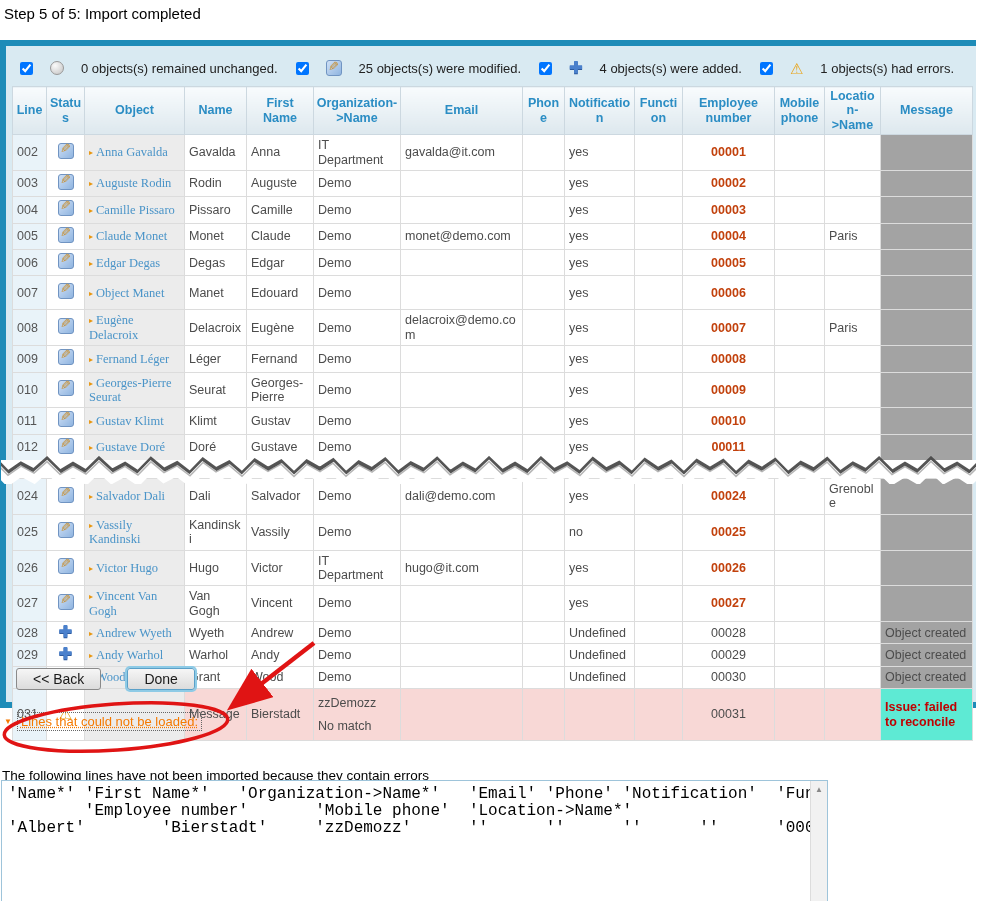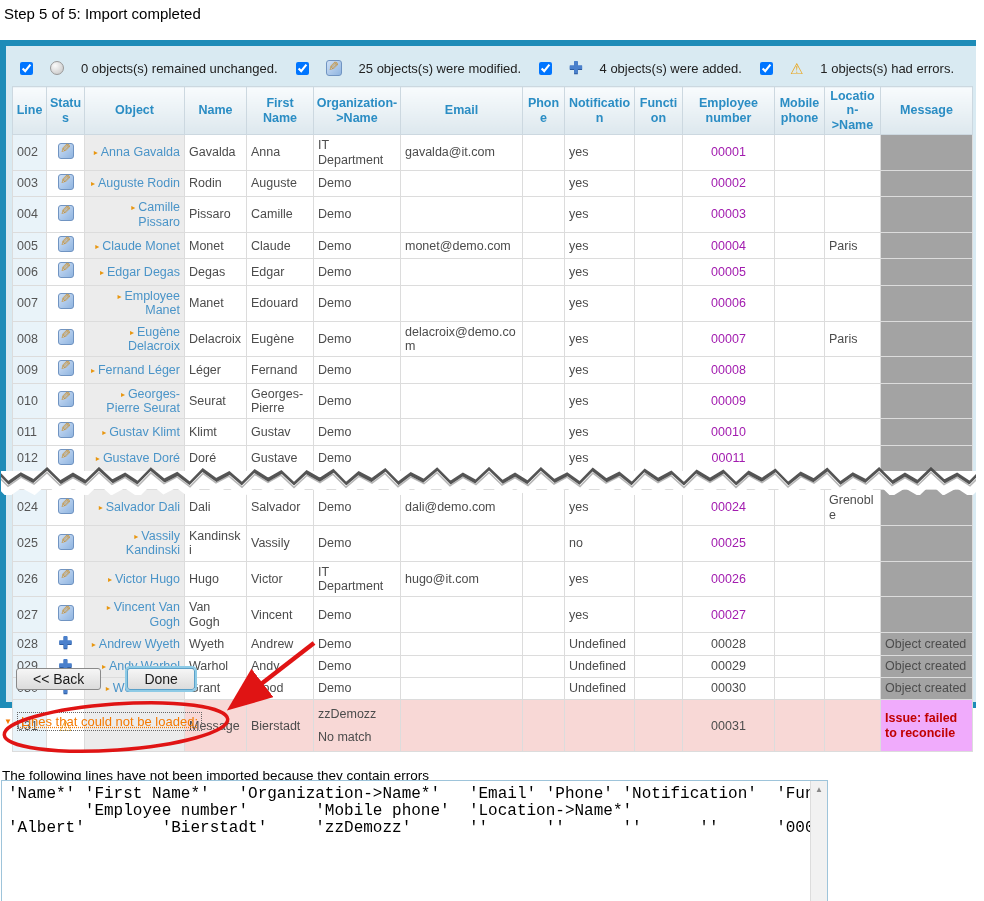--- a/index.html
+++ b/index.html
@@ -29,33 +29,33 @@
 
   
   table.grid { border-collapse: collapse; table-layout: fixed; width: 960px; margin-left: 0px;
                background: #fff; font-size: 12.5px; color: #4c4c4c; }
   table.grid th, table.grid td { border: 1px solid #dcdcdc; padding: 3px 4px; vertical-align: middle;
                overflow-wrap: break-word; line-height: 1.15; }
   table.grid thead th { background: linear-gradient(#f8fbfd, #dde8ee); color: #2b8dc4; font-weight: bold;
                text-align: center; border-color: #ccd8e0; height: 34px; padding: 2px 2px; }
   td.c-line { background: #e9f3f9; color: #555; }
   td.c-status { text-align: center; background: #fff; }
-  td.c-object { background: #ececec; text-align: right; }
+  td.c-object { background: #ececec; text-align: left; font-family: Liberation Serif, serif; }
   td.c-message { background: #a3a3a3; }
   td.c-employee_number { text-align: center; }
   tr.rsingle td { height: 22px; }
   tr.rdouble td { height: 34px; }
   .obj-link { color: #4a94c8; text-decoration: none; cursor: pointer; }
   .obj-bullet { color: #e8960f; font-size: 8px; margin-right: 3px; vertical-align: 1px; }
-  .emp-bold { font-weight: normal; color: #a21caf; }
+  .emp-bold { font-weight: bold; color: #c2410c; }
   tr.error td { background: #f8d8d6; height: 52px; }
   tr.error td.c-line { background: #e9f3f9; }
   tr.error td.c-status { background: #fff; }
   tr.error td.c-object { background: #ececec; }
-  tr.error td.c-message { background: #f0abfc; }
+  tr.error td.c-message { background: #5eead4; }
   .msg-error { color: #c00000; font-weight: bold; }
   .org-note { margin-top: 9px; }
 
   
   tr.tear td { border: none; padding: 0; height: 18px; background: #fff; position: relative; }
   .tear-wrap { position: absolute; left: -12px; top: -5px; width: 984px; height: 28px; z-index: 5; }
 
   
   .buttons { position: absolute; left: 10px; bottom: 12px; display: flex; gap: 26px; }
   .btn { font-size: 14px; color: #1a1a1a; padding: 2px 16px; border-radius: 3px;
@@ -236,21 +236,21 @@
             <td class="c-notification">yes</td>
             <td class="c-function"></td>
             <td class="c-employee_number"><span class="emp-bold">00005</span></td>
             <td class="c-mobile"></td>
             <td class="c-location"></td>
             <td class="c-message"><span></span></td>
           </tr>
           <tr class="rdouble">
             <td class="c-line">007</td>
             <td class="c-status"><span class="icon-pencil"><i>✎</i></span></td>
-            <td class="c-object"><span class="obj-bullet">▸</span><a class="obj-link">Employee Manet</a></td>
+            <td class="c-object"><span class="obj-bullet">▸</span><a class="obj-link">Object Manet</a></td>
             <td class="c-name">Manet</td>
             <td class="c-first_name">Edouard</td>
             <td class="c-org">
               <div>Demo</div>
             </td>
             <td class="c-email"></td>
             <td class="c-phone"></td>
             <td class="c-notification">yes</td>
             <td class="c-function"></td>
             <td class="c-employee_number"><span class="emp-bold">00006</span></td>

